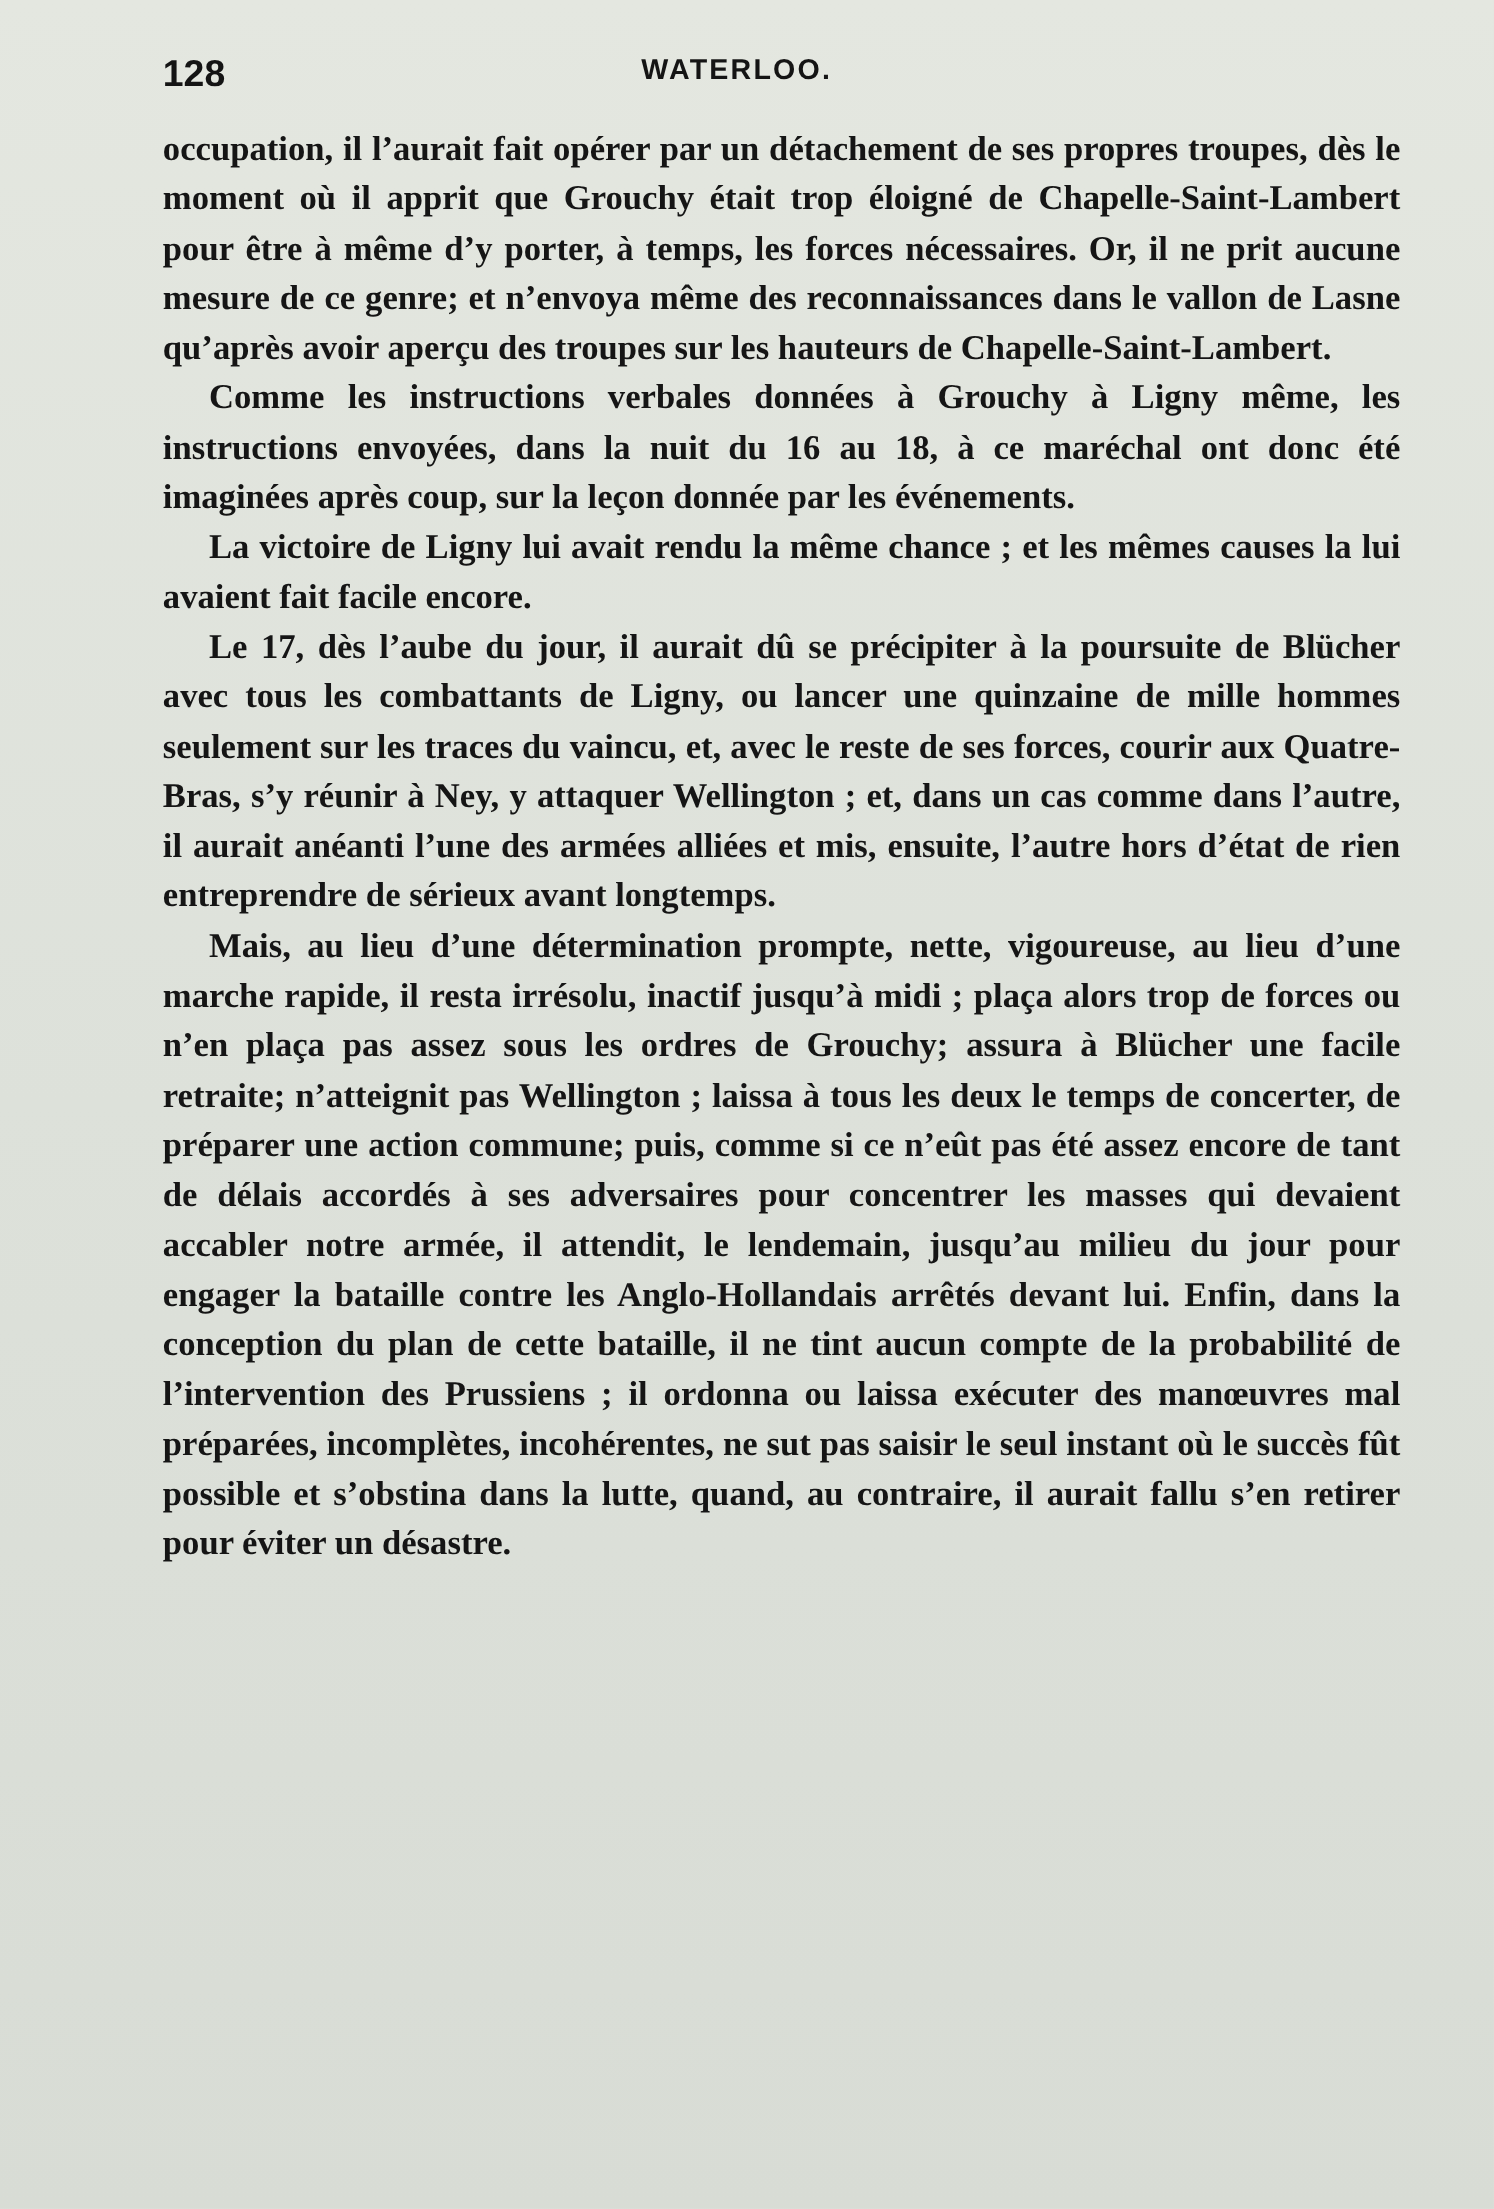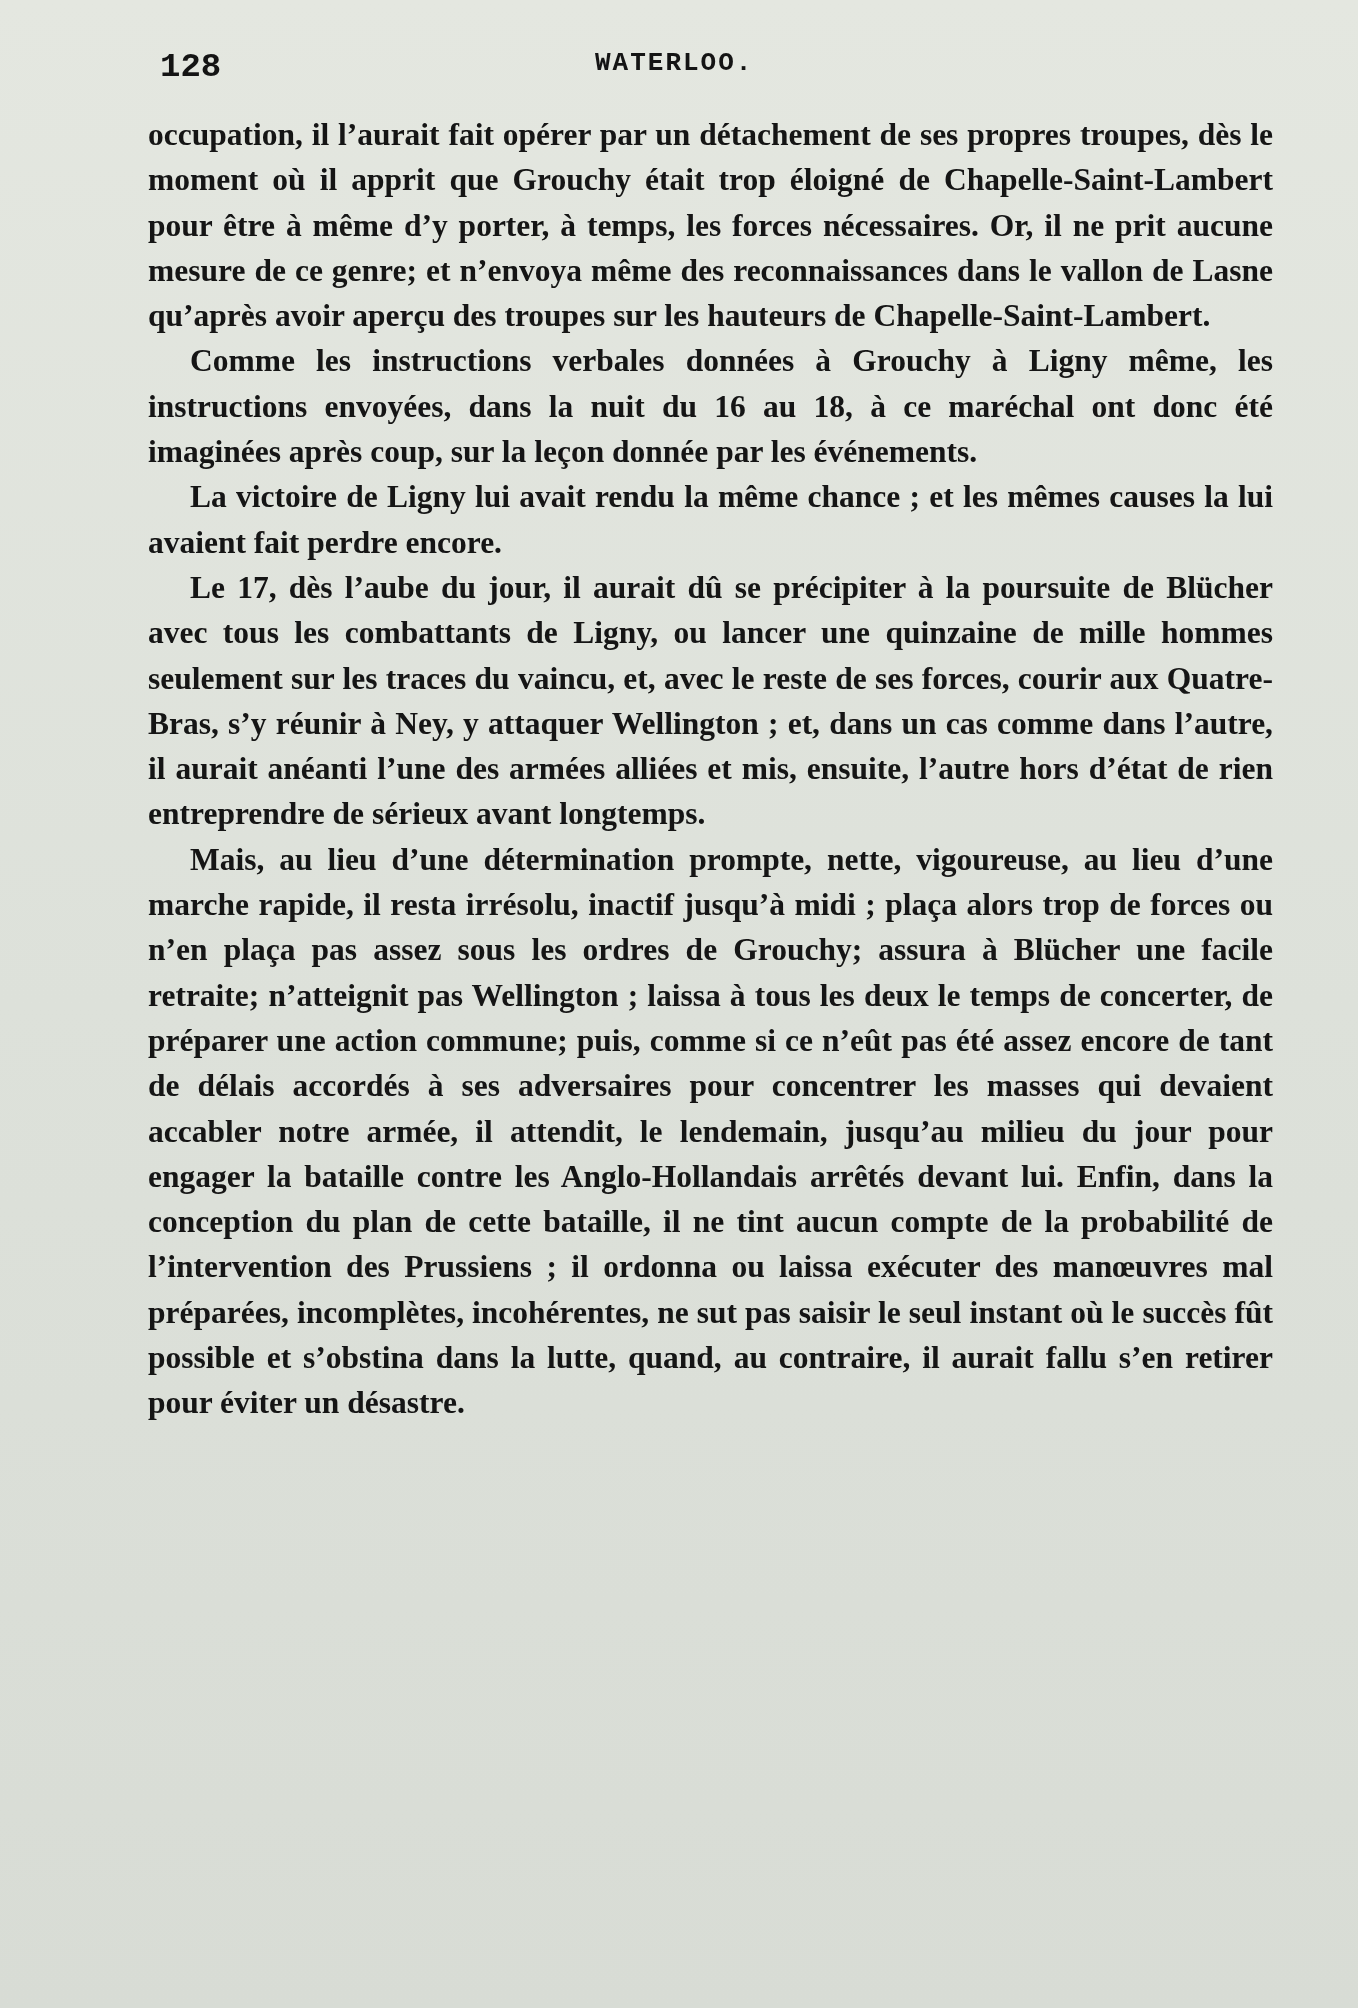--- a/index.html
+++ b/index.html
@@ -7,22 +7,22 @@
     width: 1358px; height: 2008px;
     background: #dfe3dc;
     overflow: hidden;
     position: relative;
   }
   .page {
     position: absolute; left: 0; top: 0; width: 1358px; height: 2008px;
     background: linear-gradient(180deg, #e4e7e0 0%, #dde1da 50%, #d8dcd5 100%);
   }
   .header {
-    position: absolute; top: 40px; left: 160px; width: 1130px; height: 60px;
-    font-family: Liberation Mono, monospace; font-weight: bold;
+    position: absolute; top: 40px; left: 148px; width: 1130px; height: 60px;
+    font-family: Liberation Sans, sans-serif; font-weight: bold;
     color: #141414;
   }
   .page-number { position: absolute; left: 0; top: 8px; font-size: 34px; }
   .running-title { position: absolute; left: 435px; top: 8px; font-size: 26px; letter-spacing: 2px; }
   .body-text {
     position: absolute; top: 112px; left: 148px; width: 1125px;
     font-family: Liberation Serif, serif; font-weight: bold;
     font-size: 31.5px; line-height: 45.3px; color: #151515;
     text-align: justify;
   }
@@ -34,17 +34,17 @@
 <body>
 
 <div class="page">
   <div class="header">
     <span class="page-number">128</span>
     <span class="running-title">WATERLOO.</span>
   </div>
   <div class="body-text">
     <p class="para first">occupation, il l’aurait fait opérer par un détachement de ses propres troupes, dès le moment où il apprit que Grouchy était trop éloigné de Chapelle-Saint-Lambert pour être à même d’y porter, à temps, les forces nécessaires. Or, il ne prit aucune mesure de ce genre; et n’envoya même des reconnaissances dans le vallon de Lasne qu’après avoir aperçu des troupes sur les hauteurs de Chapelle-Saint-Lambert.</p>
     <p class="para indent">Comme les instructions verbales données à Grouchy à Ligny même, les instructions envoyées, dans la nuit du 16 au 18, à ce maréchal ont donc été imaginées après coup, sur la leçon donnée par les événements.</p>
-    <p class="para indent">La victoire de Ligny lui avait rendu la même chance ; et les mêmes causes la lui avaient fait perdre encore.</p>
+    <p class="para indent">La victoire de Ligny lui avait rendu la même chance ; et les mêmes causes la lui avaient fait facile encore.</p>
     <p class="para indent">Le 17, dès l’aube du jour, il aurait dû se précipiter à la poursuite de Blücher avec tous les combattants de Ligny, ou lancer une quinzaine de mille hommes seulement sur les traces du vaincu, et, avec le reste de ses forces, courir aux Quatre-Bras, s’y réunir à Ney, y attaquer Wellington ; et, dans un cas comme dans l’autre, il aurait anéanti l’une des armées alliées et mis, ensuite, l’autre hors d’état de rien entreprendre de sérieux avant longtemps.</p>
     <p class="para indent">Mais, au lieu d’une détermination prompte, nette, vigoureuse, au lieu d’une marche rapide, il resta irrésolu, inactif jusqu’à midi ; plaça alors trop de forces ou n’en plaça pas assez sous les ordres de Grouchy; assura à Blücher une facile retraite; n’atteignit pas Wellington ; laissa à tous les deux le temps de concerter, de préparer une action commune; puis, comme si ce n’eût pas été assez encore de tant de délais accordés à ses adversaires pour concentrer les masses qui devaient accabler notre armée, il attendit, le lendemain, jusqu’au milieu du jour pour engager la bataille contre les Anglo-Hollandais arrêtés devant lui. Enfin, dans la conception du plan de cette bataille, il ne tint aucun compte de la probabilité de l’intervention des Prussiens ; il ordonna ou laissa exécuter des manœuvres mal préparées, incomplètes, incohérentes, ne sut pas saisir le seul instant où le succès fût possible et s’obstina dans la lutte, quand, au contraire, il aurait fallu s’en retirer pour éviter un désastre.</p>
   </div>
 </div>
 
 </body></html>

